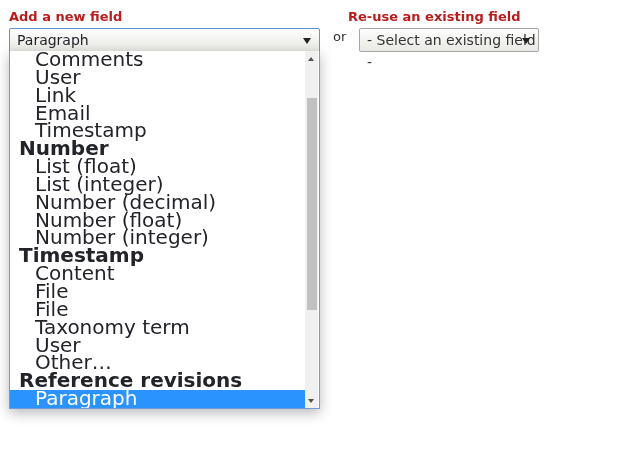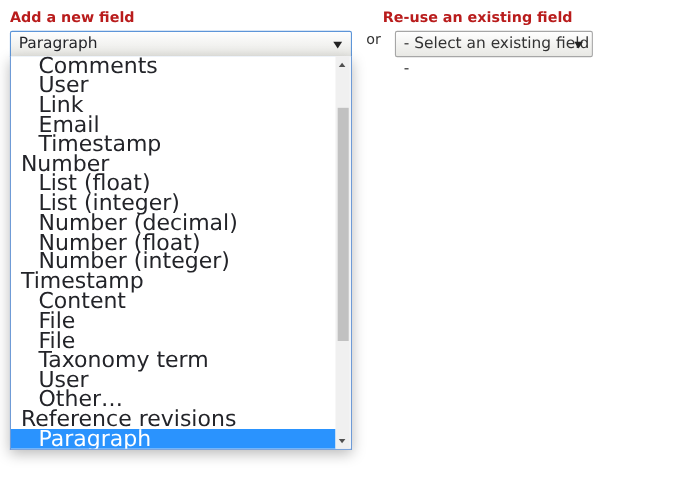--- a/index.html
+++ b/index.html
@@ -16,21 +16,21 @@
   #select-existing { left:359px; top:28px; width:180px; color:#333; }
   .arrow { position:absolute; right:8px; top:9px; width:0; height:0;
            border-left:4.5px solid transparent; border-right:4.5px solid transparent;
            border-top:6px solid #222; }
   #or-text { position:absolute; left:333px; top:29px; font-size:13px; color:#333;text-align:right; }
   #listbox { position:absolute; left:9px; top:51px; width:311px; height:358px;
              box-sizing:border-box; background:#fff; border:1px solid #6f9bd6; border-top:none;
              box-shadow:0 4px 12px rgba(0,0,0,0.28); overflow:hidden; }
   .opt { height:17.85px; line-height:17.85px; font-size:20px; white-space:nowrap;
          padding-left:25px; width:295px; box-sizing:border-box; color:#232429; }
-  .opt.group { font-weight:normal; padding-left:9px; }
+  .opt.group { font-weight:bold; padding-left:9px; }
   .opt.selected { background:#2a93fe; color:#ffffff; }
   #scrollbar { position:absolute; right:1px; top:0; width:13px; height:100%; background:#f0f0f0; }
   #scroll-up { position:absolute; left:3px; top:6px; width:0; height:0;
                border-left:3.5px solid transparent; border-right:3.5px solid transparent;
                border-bottom:4px solid #505050; }
   #scroll-down { position:absolute; left:3px; bottom:5px; width:0; height:0;
                border-left:3.5px solid transparent; border-right:3.5px solid transparent;
                border-top:4px solid #505050; }
   #scroll-thumb { position:absolute; left:2px; top:47px; width:10px; height:212px; background:#c1c1c1; }
 </style>

